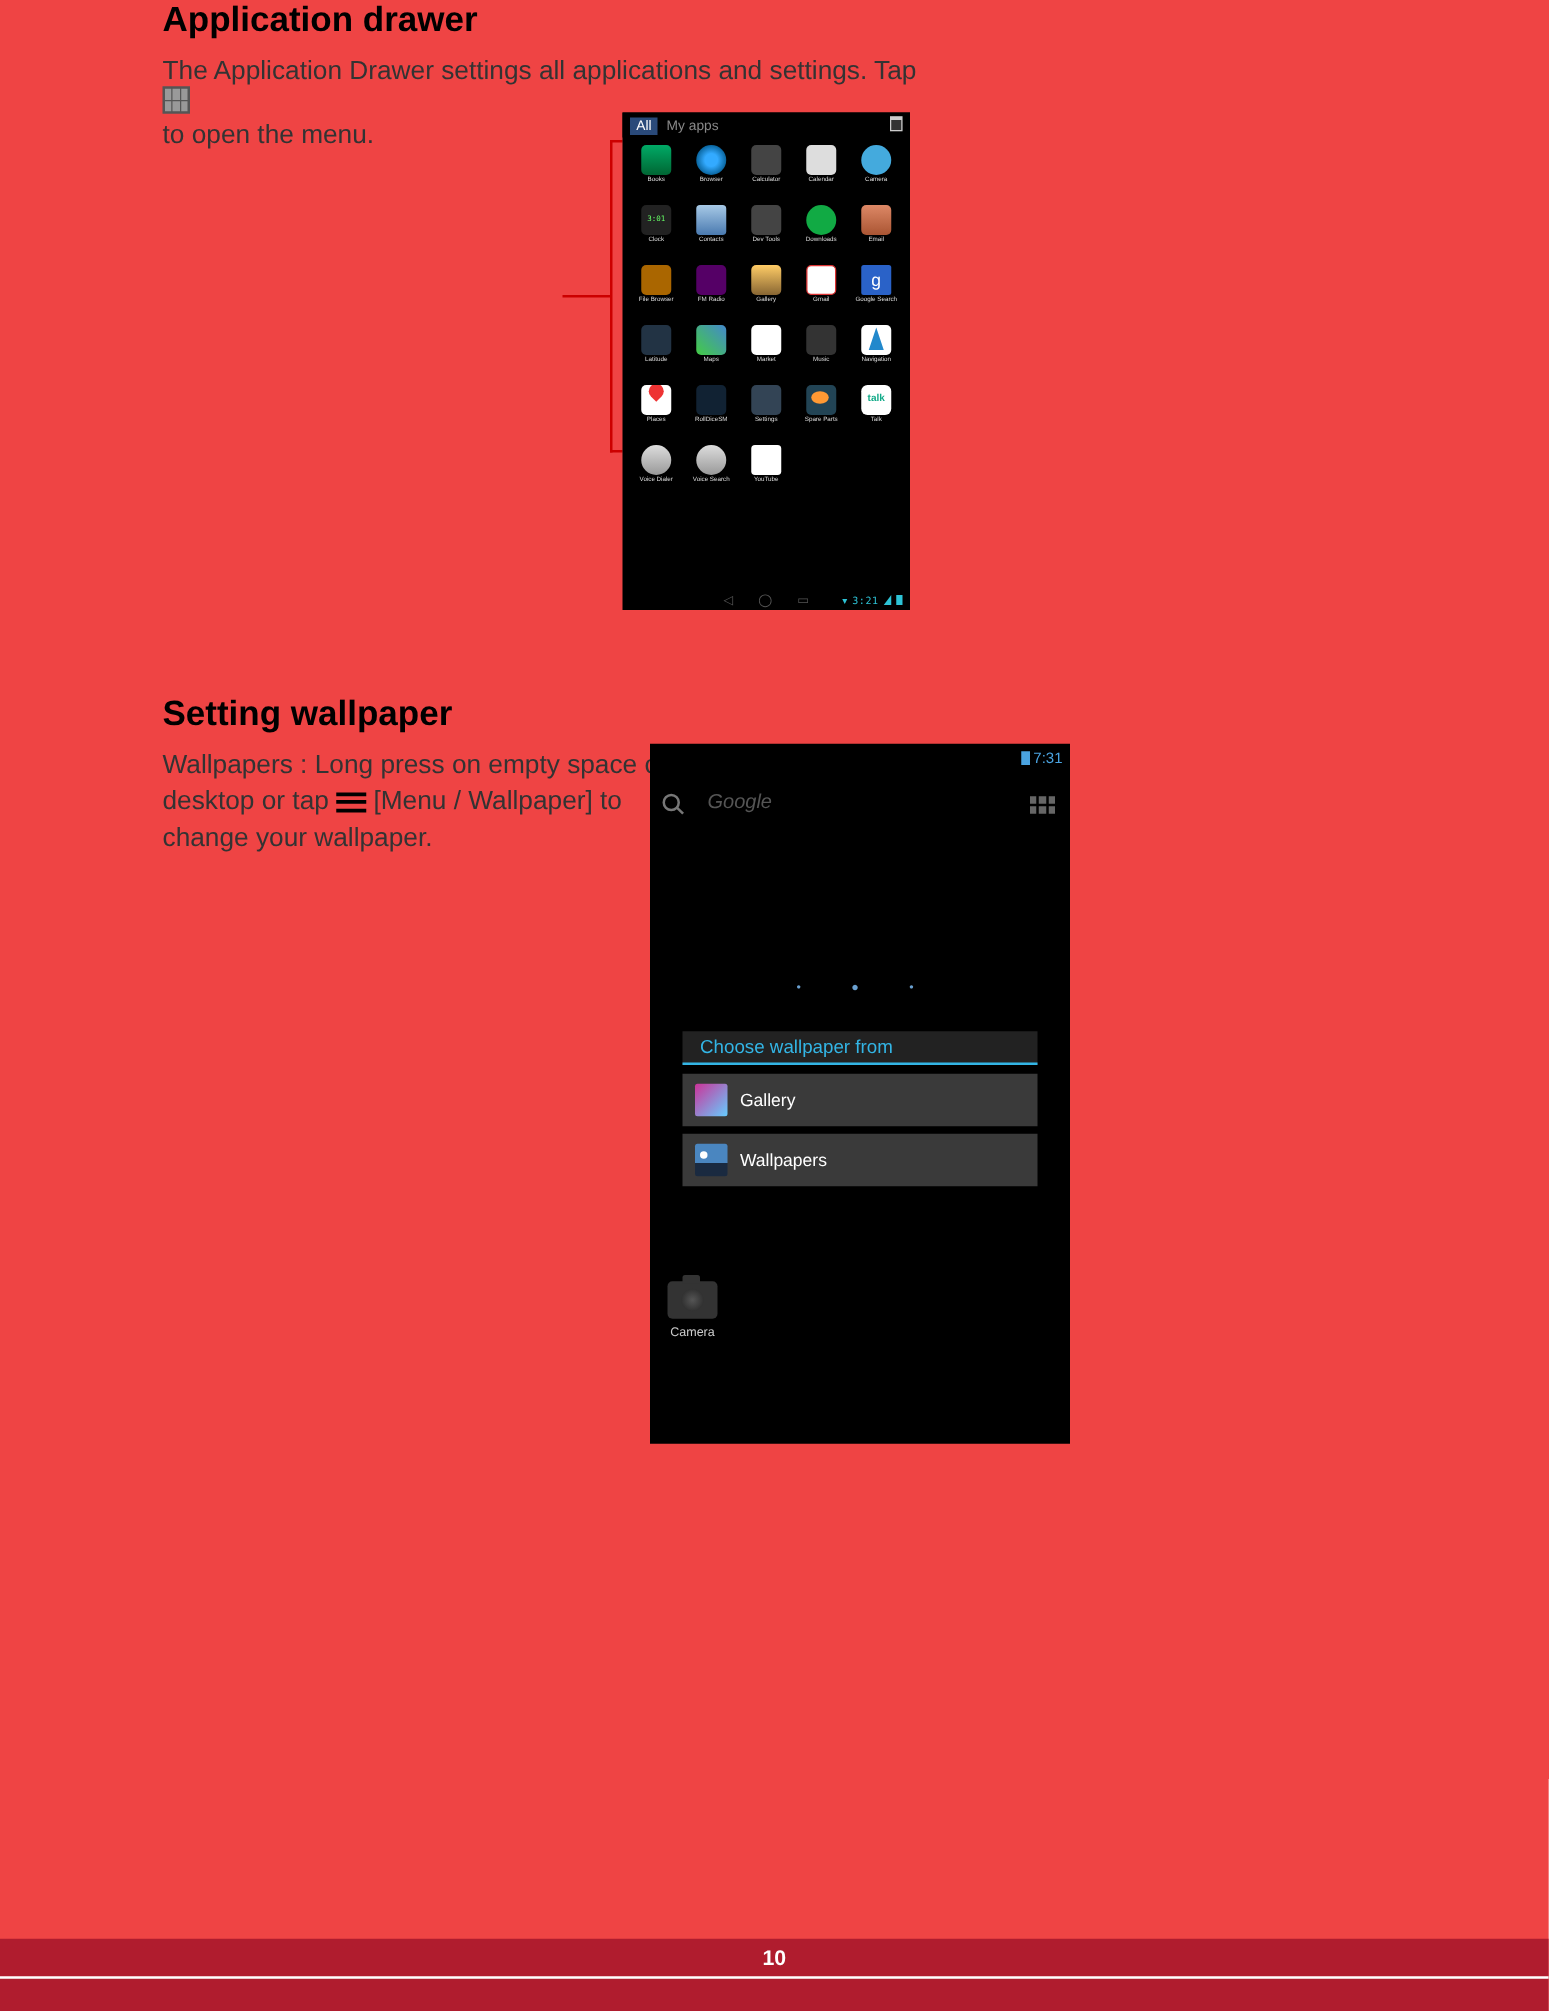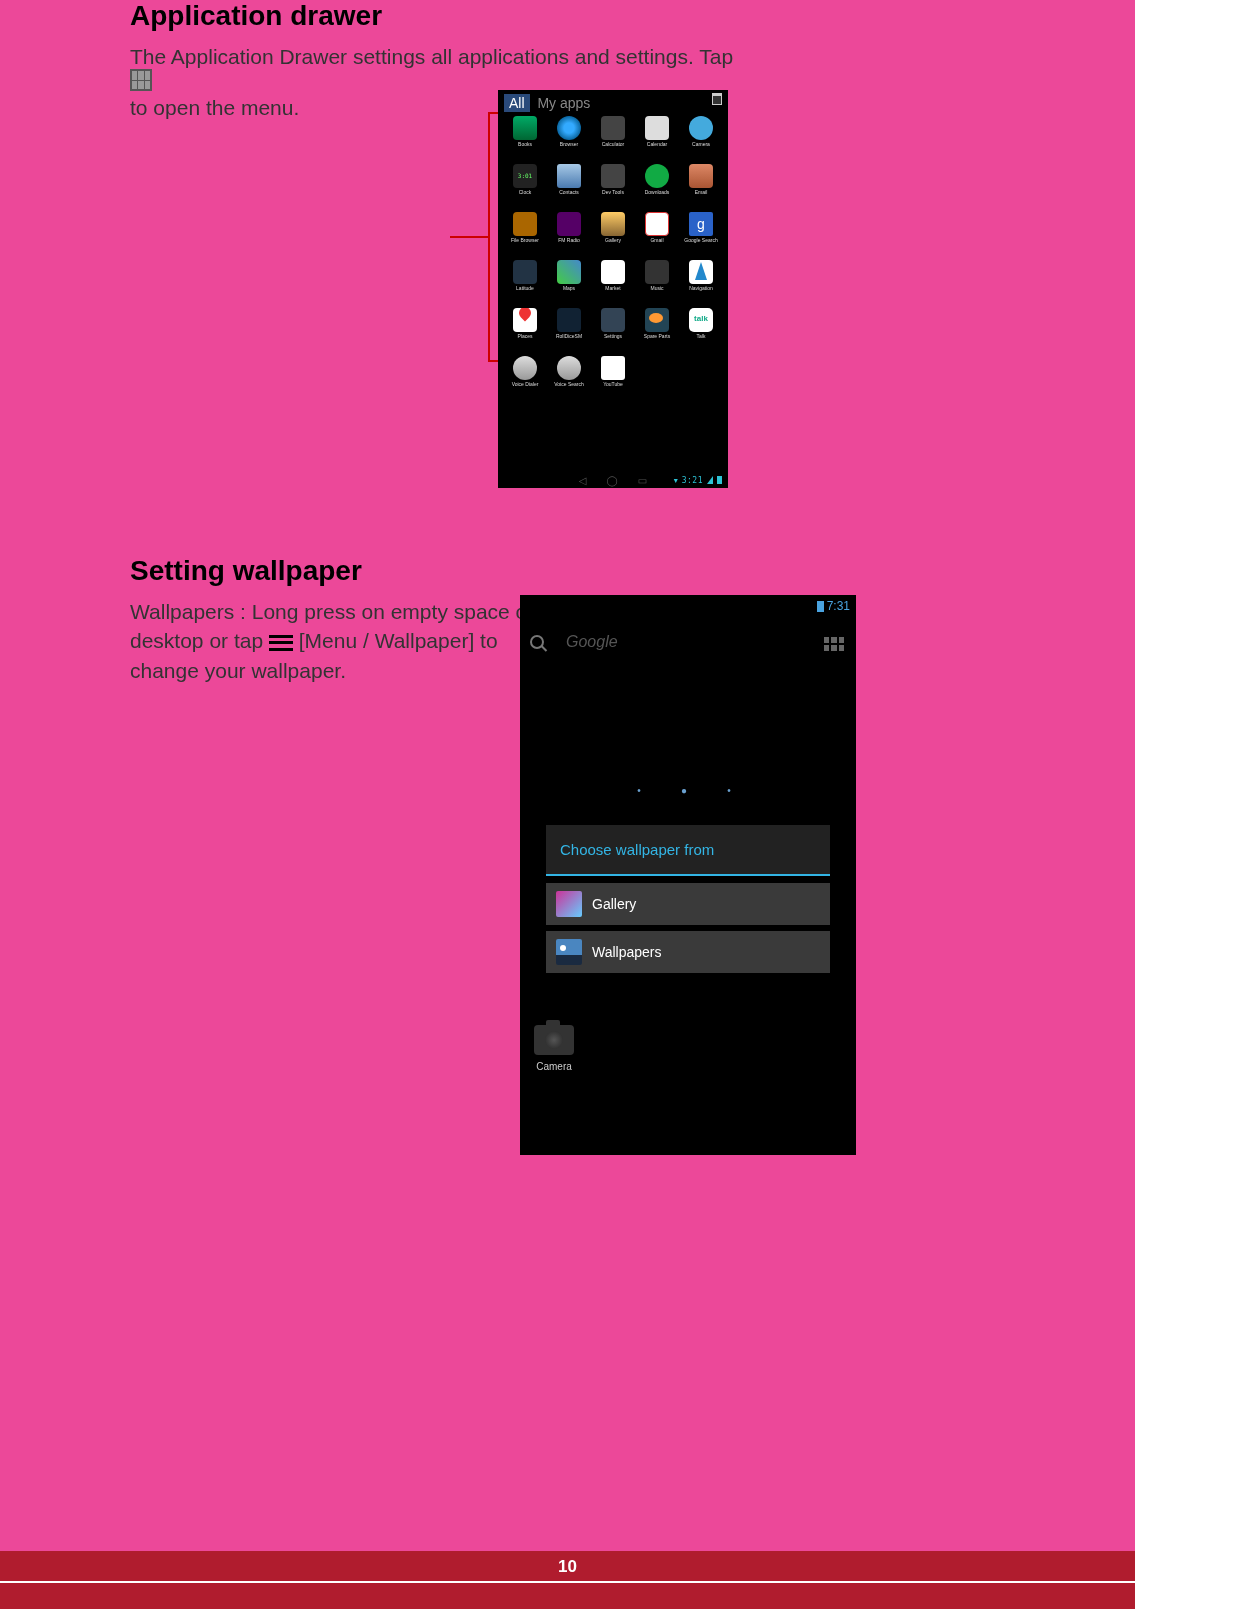--- a/index.html
+++ b/index.html
@@ -1,35 +1,35 @@
 <!DOCTYPE html>
 <html><head>
 <meta charset="utf-8">
 <style>
   * { box-sizing: border-box; margin: 0; padding: 0; }
   body { font-family: Arial, Helvetica, sans-serif; background: #fff; }
-  .page { width: 1135px; height: 1609px; position: relative; background: #ec4899; }
+  .page { width: 1239px; height: 1609px; position: relative; background: #ef4444; }
   .content { position: absolute; left: 130px; top: 0; width: 980px; }
   h2 { font-size: 28px; font-weight: bold; margin-bottom: 10px; }
   .para { font-size: 21px; color: #333; line-height: 1.4; }
   .inline-icon { display: inline-block; width: 22px; height: 22px; vertical-align: middle; position: relative; top: -2px; }
   .grid-icon { background: #555; display: grid; grid-template-columns: 1fr 1fr 1fr; grid-template-rows: 1fr 1fr; gap: 1px; padding: 2px; }
   .grid-icon span { background: #999; }
   .menu-lines { display: inline-flex; flex-direction: column; justify-content: space-between; width: 24px; height: 16px; vertical-align: middle; }
   .menu-lines span { height: 3px; background: #000; }
 
   .section1 { position: relative; }
   .callout-wrap { position: absolute; left: 24px; top: 195px; width: 340px; }
   .callout-wrap ul { list-style: none; }
   .callout-wrap li { position: relative; padding-left: 28px; font-size: 20px; color: #333; line-height: 1.35; }
   .callout-wrap li::before { content: "•"; position: absolute; left: 6px; top: 0; font-size: 20px; }
 
   .phone1 { position: absolute; left: 368px; top: 90px; width: 230px; height: 398px; background: #000; }
   .phone1-top { height: 20px; background: #000; position: relative; }
-  .tab-bar { position: absolute; left: 6px; top: 5px; font-size: 14px; }
+  .tab-bar { position: absolute; left: 6px; top: 5px; font-size: 11px; }
   .tab-all { background: #2a4a7a; color: #fff; padding: 1px 5px; }
   .tab-my { color: #888; margin-left: 4px; }
   .shop-icon { position: absolute; right: 6px; top: 3px; width: 10px; height: 12px; border: 1px solid #ccc; border-top: 3px solid #ccc; background: #333; }
   .app-grid { padding: 6px 6px 0 6px; display: grid; grid-template-columns: repeat(5, 1fr); grid-auto-rows: 44px; gap: 4px 2px; }
   .app { display: flex; flex-direction: column; align-items: center; justify-content: flex-start; }
   .app-ico { width: 24px; height: 24px; border-radius: 4px; background: #2a6dd8; position: relative; overflow: hidden; }
   .app-lbl { font-size: 5px; color: #ddd; margin-top: 2px; text-align: center; line-height: 1; white-space: nowrap; }
   .phone1-bottom { position: absolute; bottom: 0; left: 0; right: 0; height: 16px; display: flex; align-items: center; justify-content: flex-end; padding-right: 6px; gap: 4px; }
   .phone1-bottom .nav { display: flex; gap: 20px; position: absolute; left: 0; right: 0; justify-content: center; }
   .phone1-bottom .nav span { color: #555; font-size: 10px; }
@@ -49,21 +49,21 @@
   .search2 { position: absolute; left: 10px; top: 38px; display: flex; align-items: center; gap: 22px; }
   .mag { width: 14px; height: 14px; border: 2px solid #777; border-radius: 50%; position: relative; }
   .mag::after { content: ""; position: absolute; width: 2px; height: 7px; background: #777; right: -3px; bottom: -5px; transform: rotate(-45deg); }
   .gtxt { color: #555; font-size: 16px; font-style: italic; }
   .apps2 { position: absolute; right: 12px; top: 42px; width: 20px; height: 14px; display: grid; grid-template-columns: 1fr 1fr 1fr; grid-template-rows: 1fr 1fr; gap: 2px; }
   .apps2 span { background: #666; }
 
   .dots { position: absolute; left: 0; right: 0; top: 190px; text-align: center; color: #6aa0d0; font-size: 10px; letter-spacing: 8px; }
 
   .sheet { position: absolute; left: 26px; right: 26px; top: 230px; }
-  .sheet-title { color: #33b5e5; font-size: 15px; padding: 16px 14px; border-bottom: 2px solid #33b5e5; background: #222; }
+  .sheet-title { color: #33b5e5; font-size: 15px; padding: 4px 14px; border-bottom: 2px solid #33b5e5; background: #222; }
   .sheet-item { background: #3a3a3a; margin-top: 6px; display: flex; align-items: center; padding: 8px 10px; gap: 10px; }
   .sheet-item:first-of-type { margin-top: 7px; }
   .thumb { width: 26px; height: 26px; background: #555; border-radius: 2px; position: relative; overflow: hidden; }
   .thumb.gal { background: linear-gradient(135deg,#c39,#6cf); }
   .thumb.live { background: linear-gradient(180deg,#a6c8e0 60%,#c28a4a 60%); }
   .thumb.wall { background: linear-gradient(180deg,#4a86c0 60%,#1a2a40 60%); }
   .thumb.wall::after { content:""; position:absolute; left:4px; top:6px; width:6px; height:6px; background:#fff; border-radius:50%; }
   .sheet-label { color: #fff; font-size: 14px; }
 
   .cam { position: absolute; left: 14px; top: 430px; text-align: center; }

